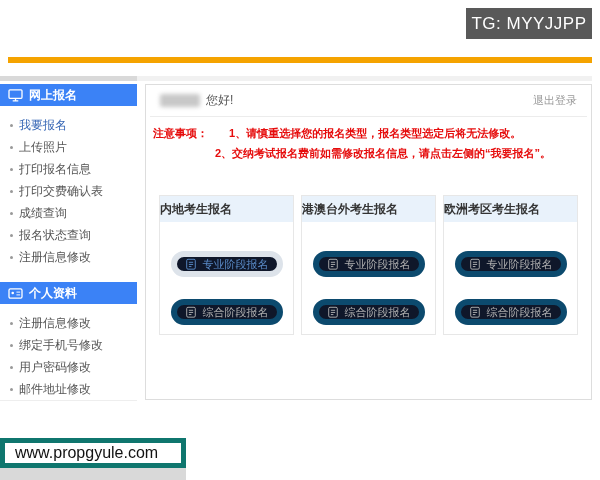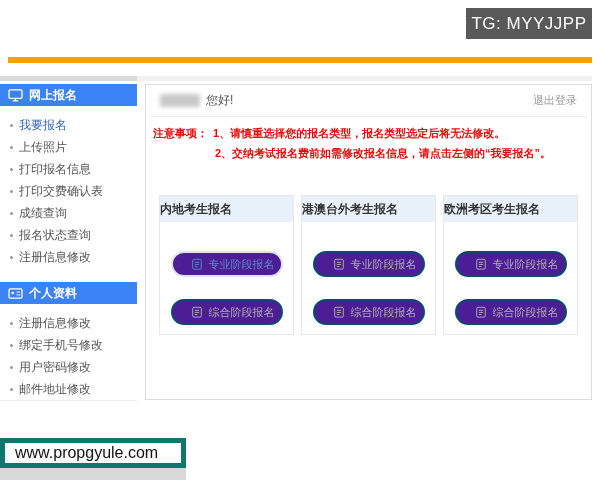--- a/index.html
+++ b/index.html
@@ -40,33 +40,33 @@
   .greet-row{
     display:flex;align-items:center;justify-content:space-between;
     padding:7px 14px 5px 14px;
   }
   .greet-left{display:flex;align-items:center;gap:6px;font-size:12px;color:#555;}
   .name-blur{width:40px;height:13px;background:#c8c8c8;border-radius:2px;filter:blur(2px);}
   .logout{font-size:11px;color:#999;cursor:pointer;}
   .greet-divider{border-bottom:1px solid #ececec;margin:2px 4px 0 4px;}
   .notice{padding:6px 8px 0 7px;color:#E60C0C;font-size:11px;font-weight:bold;}
   .notice-line{line-height:20px;}
-  .notice-label{margin-right:2px;}
+  .notice-label{margin-right:18px;}
   .notice-line2{padding-left:62px;}
   .cards{display:flex;gap:7px;padding:0 13px;margin-top:32px;}
   .card{flex:1;height:138px;border:1px solid #e7e7e7;background:#fff;}
   .card-title{
     height:26px;line-height:26px;background:#E9F2FB;color:#333;
     font-size:12px;font-weight:bold;
   }
   .card-body{position:relative;height:111px;}
   .pill-btn{
     position:absolute;left:50%;transform:translateX(-50%);
-    width:112px;height:26px;border-radius:13px;border:2px solid #0c4a6e;background:#4c1d95;
-    display:flex;align-items:center;justify-content:flex-end;gap:6px;
+    width:112px;height:26px;border-radius:13px;border:6px solid #0c4a6e;background:#0f172a;
+    display:flex;align-items:center;justify-content:center;gap:6px;
     font-size:11px;color:#b0b0b0;cursor:pointer;font-family:inherit;
   }
   .pill-btn.b1{top:29px;}
   .pill-btn.b2{top:77px;}
   .pill-btn.primary{color:#5A8BC8;border-color:#dde3ea;}
   
   .site-mark{
     position:absolute;left:0;top:438px;width:186px;height:30px;background:#fff;
     border:5px solid #0f766e;display:flex;align-items:center;padding-left:10px;
     box-sizing:border-box;font-size:16px;color:#111;

